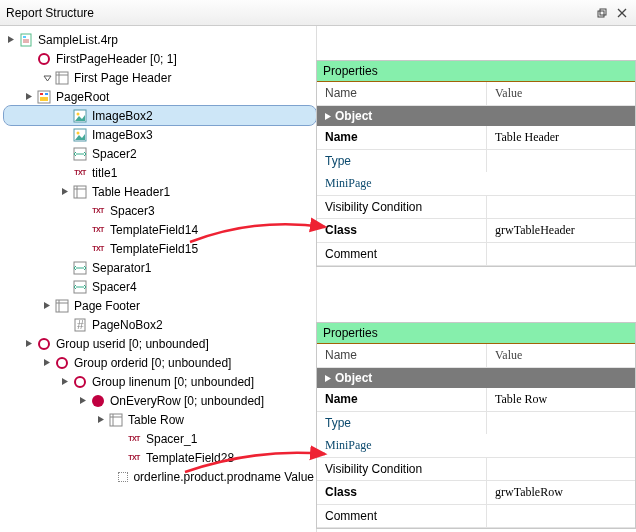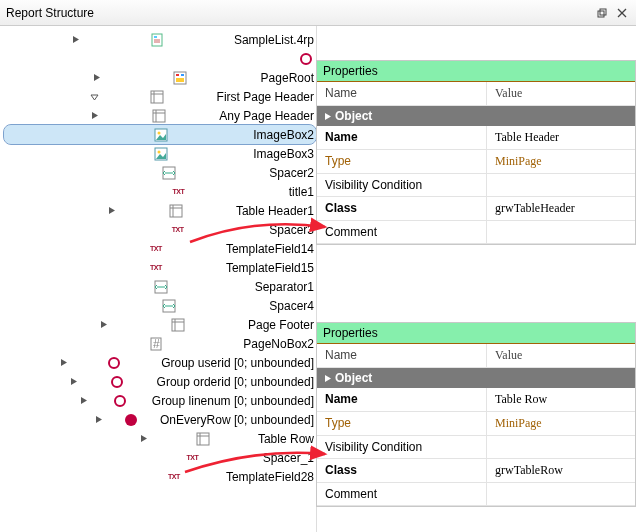--- a/index.html
+++ b/index.html
@@ -4,38 +4,38 @@
 <style>
   * { box-sizing: border-box; margin: 0; padding: 0; font-family: "Segoe UI", Tahoma, sans-serif; font-size: 12px; }
   body { width: 636px; height: 532px; background: #fff; color: #000; overflow: hidden; position: relative; }
   .pane-header { height: 26px; background: linear-gradient(#fdfdfd,#eeeeee); border-bottom: 1px solid #ccc; display: flex; align-items: center; padding: 0 6px; }
   .pane-title { flex: 1; }
   .pane-controls { display: flex; gap: 4px; }
   .pane-controls span { width: 16px; height: 16px; display: flex; align-items: center; justify-content: center; color: #444; cursor: pointer; }
   .pane-controls span svg { width: 10px; height: 10px; }
   .split { display: flex; height: calc(100% - 22px); }
   .tree { width: 316px; padding: 4px 0 0 4px; overflow: hidden; }
-  .row { display: flex; align-items: center; height: 19px; white-space: nowrap; justify-content: space-between; }
+  .row { display: flex; align-items: center; height: 19px; white-space: nowrap; }
   .row.sel { background: #cde6f7; outline: 1px solid #7da2ce; border-radius: 7px; }
   .indent { display: inline-block; height: 1px; }
   .tw { width: 14px; display: inline-flex; justify-content: center; align-items: center; color: #595959; cursor: pointer; }
   .tw svg { width: 9px; height: 9px; }
   .ic { width: 16px; height: 16px; display: inline-flex; justify-content: center; align-items: center; margin-right: 2px; }
   .lbl { padding: 0 2px; }
   .right { flex: 1; position: relative; border-left: 1px solid #ddd; }
   .prop-panel { position: absolute; left: -1px; right: 0; border: 1px solid #c8c8c8; background: #fff; }
   .prop-title { padding: 3px 6px; border-bottom: 1px solid #a16207; background: #86efac; }
   .prop-head, .prop-row { display: flex; border-bottom: 1px solid #e3e3e3; }
   .pc1 { width: 170px; padding: 4px 8px; border-right: 1px solid #e3e3e3; }
   .pc2 { flex: 1; padding: 4px 8px; font-family: Liberation Serif, serif; }
   .prop-head .pc1, .prop-head .pc2 { color: #444; }
   .group-row { background: #7a7a7a; color: #fff; display: flex; align-items: center; padding: 3px 4px; }
   .group-row .tw { color: #fff; }
   .prop-row.bold .pc1 { font-weight: bold; }
-  .prop-row.muted { color: #a16207; }
+  .prop-row.muted { color: #0c4a6e; flex-direction: column; }
   .arrow { position: absolute; pointer-events: none; }
   .ico-ring { border: 2px solid #c00040; border-radius: 50%; width: 12px; height: 12px; }
   .ico-dot { background: #c00040; border-radius: 50%; width: 12px; height: 12px; }
   .txt-badge { font-size: 7px; font-weight: bold; color: #a01030; letter-spacing: -0.5px; }
   .leaf-sq { width: 10px; height: 10px; border: 1px dotted #888; }
 </style>
 </head>
 <body>
 
 <div class="pane-header">
@@ -75,73 +75,58 @@
           </svg>
         </span>
         <span class="lbl">SampleList.4rp</span>
       </div>
 
     <div class="row">
         <span class="indent" style="width:32px"></span>
         <span class="ic">
           <span class="ico-ring"></span>
         </span>
+        <span class="lbl">FirstPageHeader [0; 1]</span>
+      </div>
+
+    <div class="row">
+        <span class="indent" style="width:36px"></span>
+        <span class="tw">
+          <svg viewBox="0 0 9 9">
+            <path d="M1 3 L8 3 L4.5 8 Z" fill="none" stroke="#595959"></path>
+          </svg>
+        </span>
+        <span class="ic">
+          <svg width="14" height="14" viewBox="0 0 14 14">
+            <rect x="1" y="1" width="12" height="12" fill="none" stroke="#888"></rect>
+            <line x1="4" y1="1" x2="4" y2="13" stroke="#888"></line>
+            <line x1="1" y1="4" x2="13" y2="4" stroke="#888"></line>
+          </svg>
+        </span>
+        <span class="lbl">First Page Header</span>
       </div>
 
     <div class="row">
         <span class="indent" style="width:18px"></span>
         <span class="tw">
           <svg viewBox="0 0 9 9">
             <path d="M1 1 L7 4.5 L1 8 Z" fill="#595959"></path>
           </svg>
         </span>
         <span class="ic">
           <svg width="14" height="14" viewBox="0 0 14 14">
             <rect x="1" y="1" width="12" height="12" fill="#fff" stroke="#888"></rect>
             <rect x="3" y="3" width="3" height="2" fill="#e33"></rect>
             <rect x="8" y="3" width="3" height="2" fill="#39f"></rect>
             <rect x="3" y="7" width="8" height="4" fill="#fc3"></rect>
           </svg>
         </span>
         <span class="lbl">PageRoot</span>
       </div>
 
-    <div class="row">
-        <span class="indent" style="width:36px"></span>
-        <span class="tw">
-          <svg viewBox="0 0 9 9">
-            <path d="M1 3 L8 3 L4.5 8 Z" fill="none" stroke="#595959"></path>
-          </svg>
-        </span>
-        <span class="ic">
-          <svg width="14" height="14" viewBox="0 0 14 14">
-            <rect x="1" y="1" width="12" height="12" fill="none" stroke="#888"></rect>
-            <line x1="4" y1="1" x2="4" y2="13" stroke="#888"></line>
-            <line x1="1" y1="4" x2="13" y2="4" stroke="#888"></line>
-          </svg>
-        </span>
-        <span class="lbl">First Page Header</span>
-      </div>
-
-    <div class="row">
-        <span class="indent" style="width:36px"></span>
-        <span class="tw">
-          <svg viewBox="0 0 9 9">
-            <path d="M1 1 L7 4.5 L1 8 Z" fill="#595959"></path>
-          </svg>
-        </span>
-        <span class="ic">
-          <svg width="14" height="14" viewBox="0 0 14 14">
-            <rect x="1" y="1" width="12" height="12" fill="none" stroke="#888"></rect>
-            <line x1="4" y1="1" x2="4" y2="13" stroke="#888"></line>
-            <line x1="1" y1="4" x2="13" y2="4" stroke="#888"></line>
-          </svg>
-        </span>
-        <span class="lbl">Any Page Header</span>
-      </div>
 
     <div class="row sel">
         <span class="indent" style="width:68px"></span>
         <span class="ic">
           <svg width="14" height="14" viewBox="0 0 14 14">
             <rect x="1" y="1" width="12" height="12" fill="#fff" stroke="#59a"></rect>
             <circle cx="5" cy="5" r="1.5" fill="#fc3"></circle>
             <path d="M2 12 L6 7 L9 10 L12 6 L12 12 Z" fill="#4a9"></path>
           </svg>
         </span>
@@ -350,20 +335,27 @@
         <span class="lbl">Spacer_1</span>
       </div>
     <div class="row">
         <span class="indent" style="width:122px"></span>
         <span class="ic">
           <span class="txt-badge">TXT</span>
         </span>
         <span class="lbl">TemplateField28</span>
       </div>
 
+    <div class="row">
+        <span class="indent" style="width:140px"></span>
+        <span class="ic">
+          <span class="leaf-sq"></span>
+        </span>
+        <span class="lbl">orderline.product.prodname Value</span>
+      </div>
 
   </div>
 
   <div class="right">
 
     <div class="prop-panel" style="top:34px">
       <div class="prop-title">Properties</div>
       <div class="prop-head">
         <div class="pc1">Name</div>
         <div class="pc2">Value</div>

